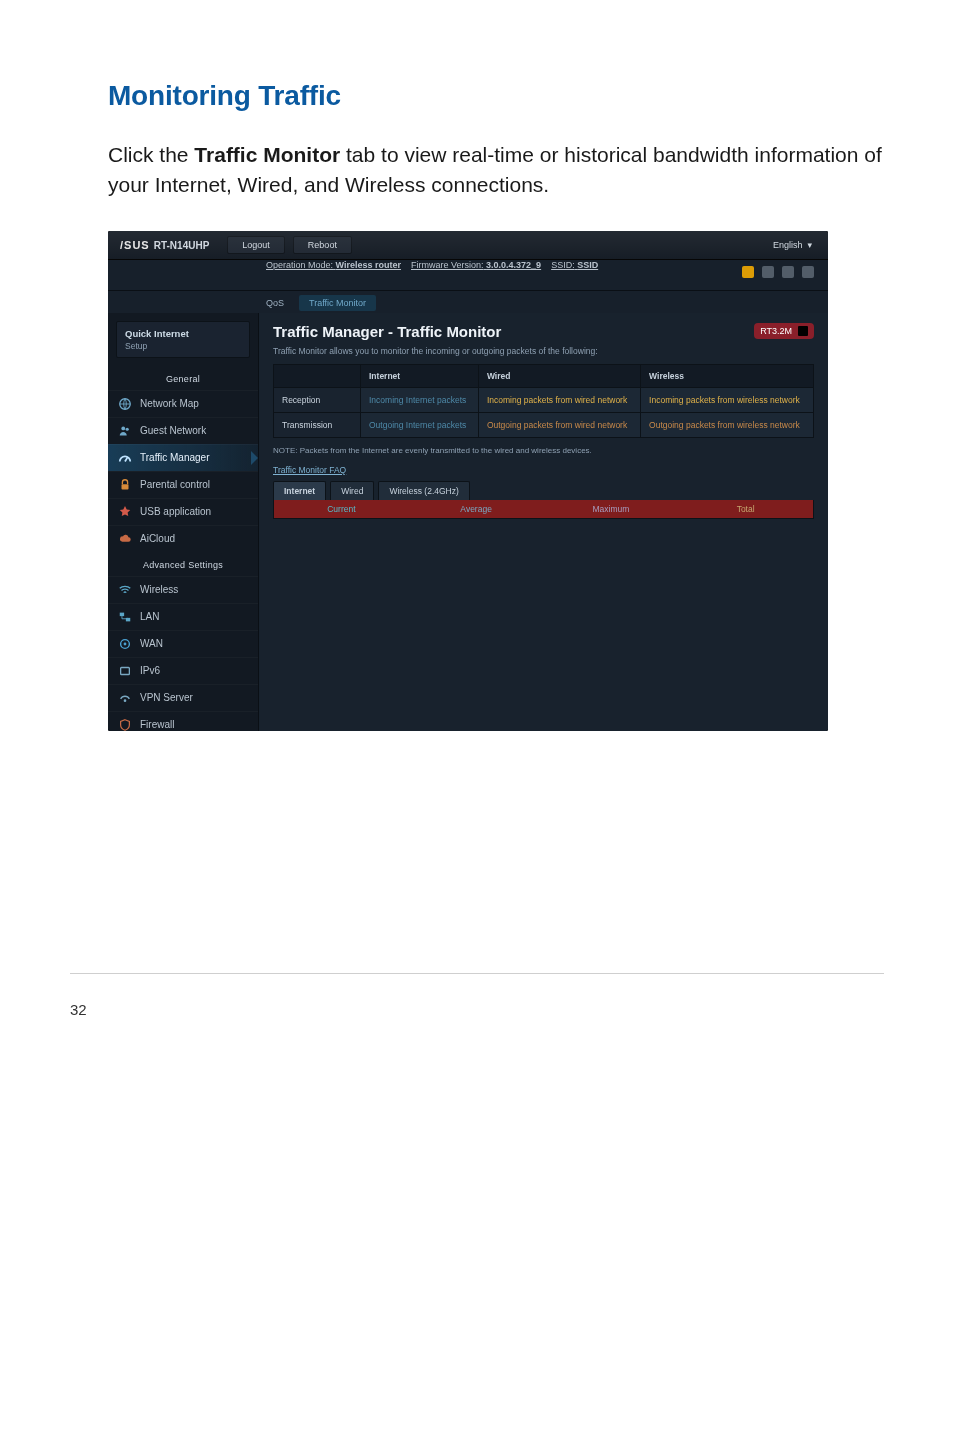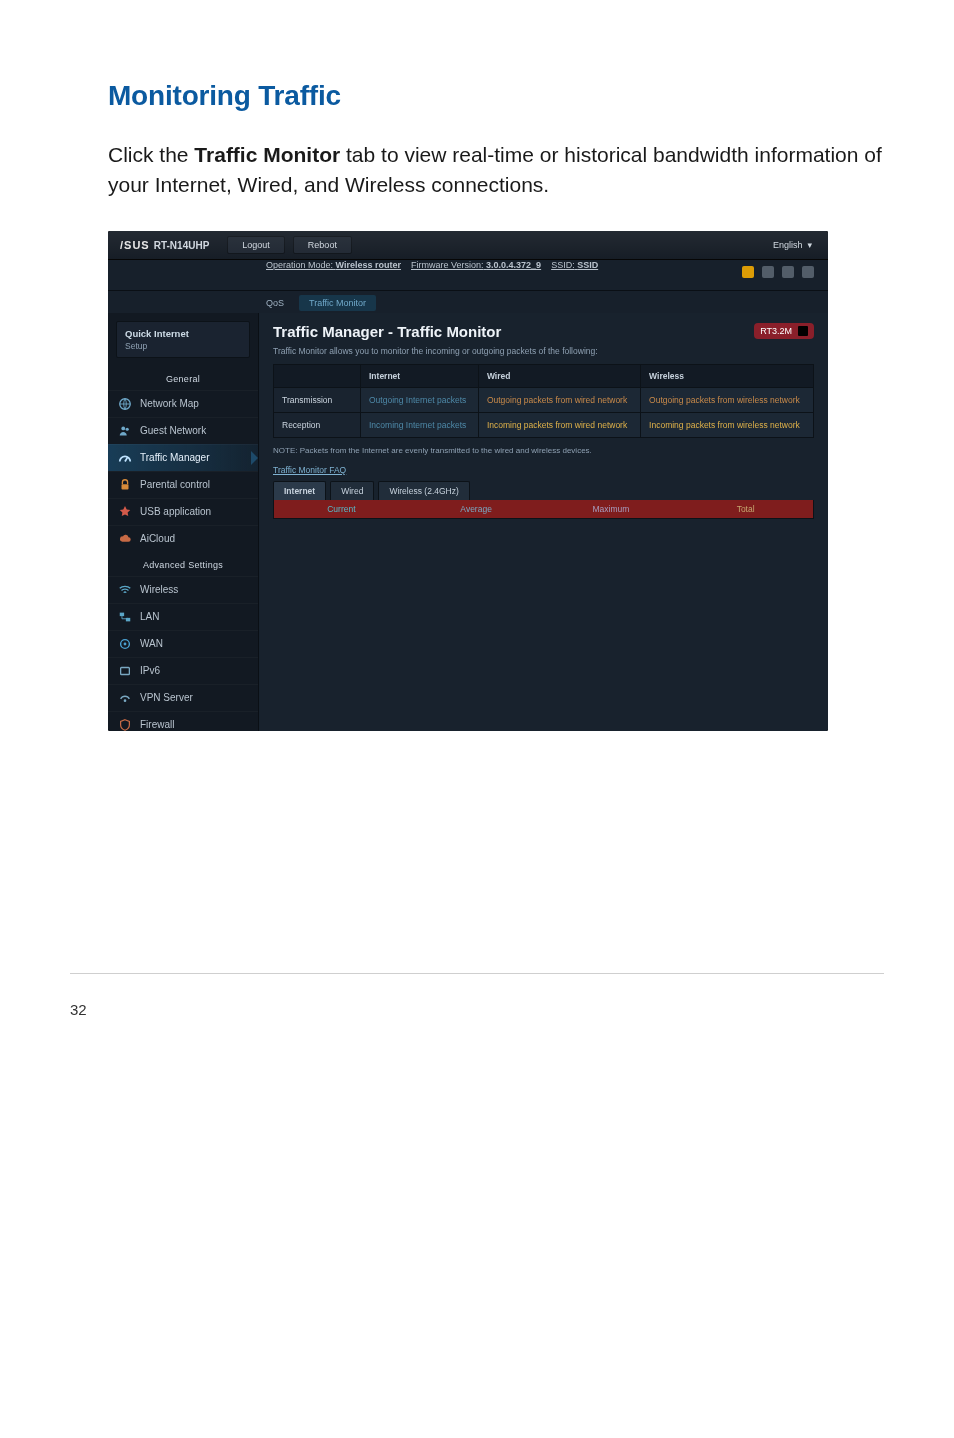--- a/index.html
+++ b/index.html
@@ -243,31 +243,31 @@
 
         <table class="src">
           <tbody>
               <tr>
             <th></th>
             <th>Internet</th>
             <th>Wired</th>
             <th>Wireless</th>
           </tr>
           <tr>
+            <td class="row-head">Reception</td>
+            <td>Incoming Internet packets</td>
+            <td class="b1">Incoming packets from wired network</td>
+            <td class="b1">Incoming packets from wireless network</td>
+          </tr>
+          <tr>
             <td class="row-head">Transmission</td>
             <td>Outgoing Internet packets</td>
             <td class="b2">Outgoing packets from wired network</td>
             <td class="b2">Outgoing packets from wireless network</td>
           </tr>
-          <tr>
-            <td class="row-head">Reception</td>
-            <td>Incoming Internet packets</td>
-            <td class="b1">Incoming packets from wired network</td>
-            <td class="b1">Incoming packets from wireless network</td>
-          </tr>
         </tbody>
           </table>
 
         <div class="note">NOTE: Packets from the Internet are evenly transmitted to the wired and wireless devices.</div>
         <span class="faq">Traffic Monitor FAQ</span>
 
         <div class="chart-tabs">
           <div class="ctab active">Internet</div>
           <div class="ctab">Wired</div>
           <div class="ctab">Wireless (2.4GHz)</div>

